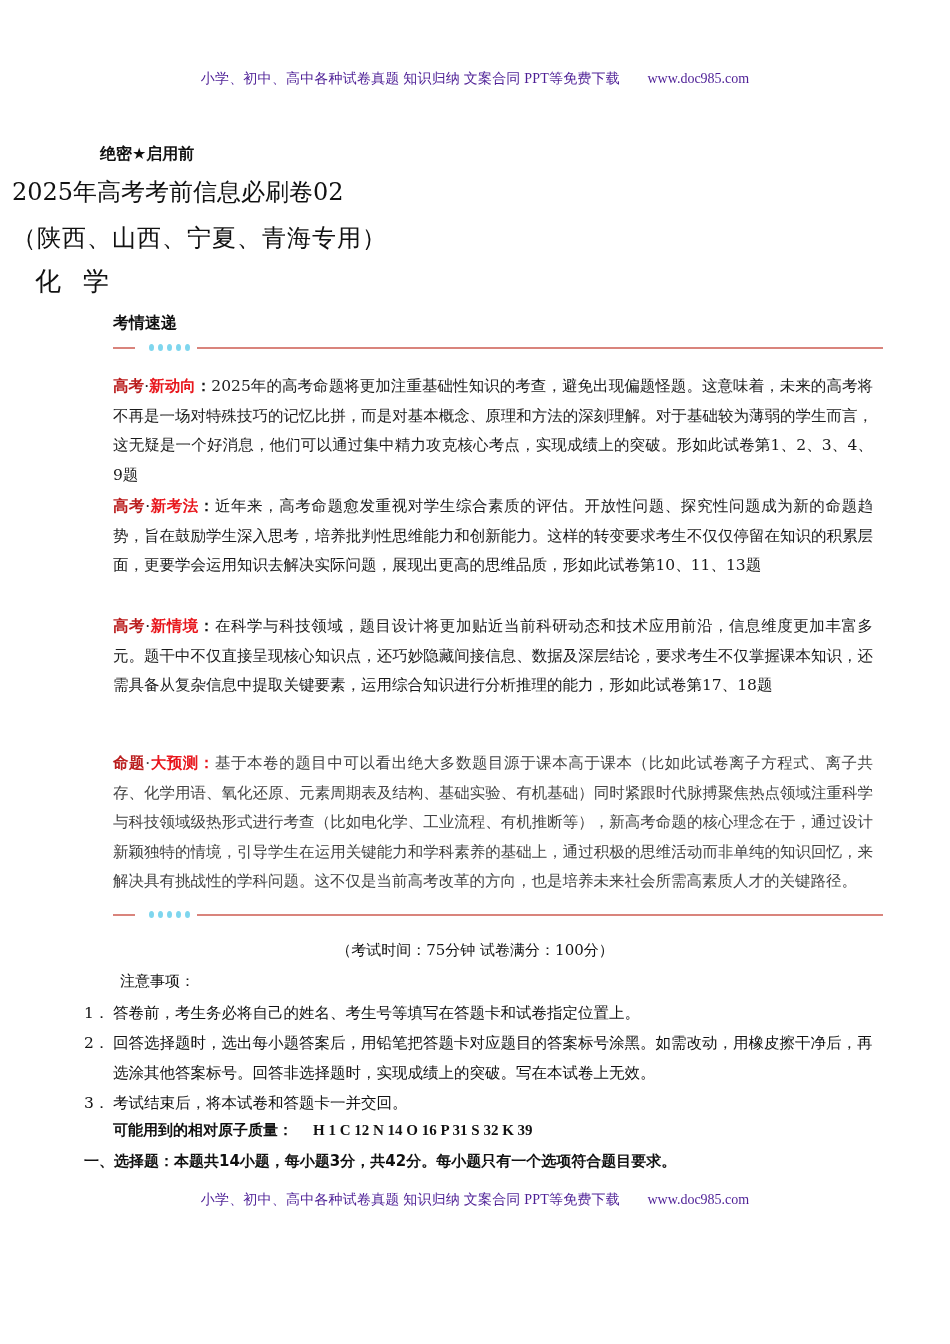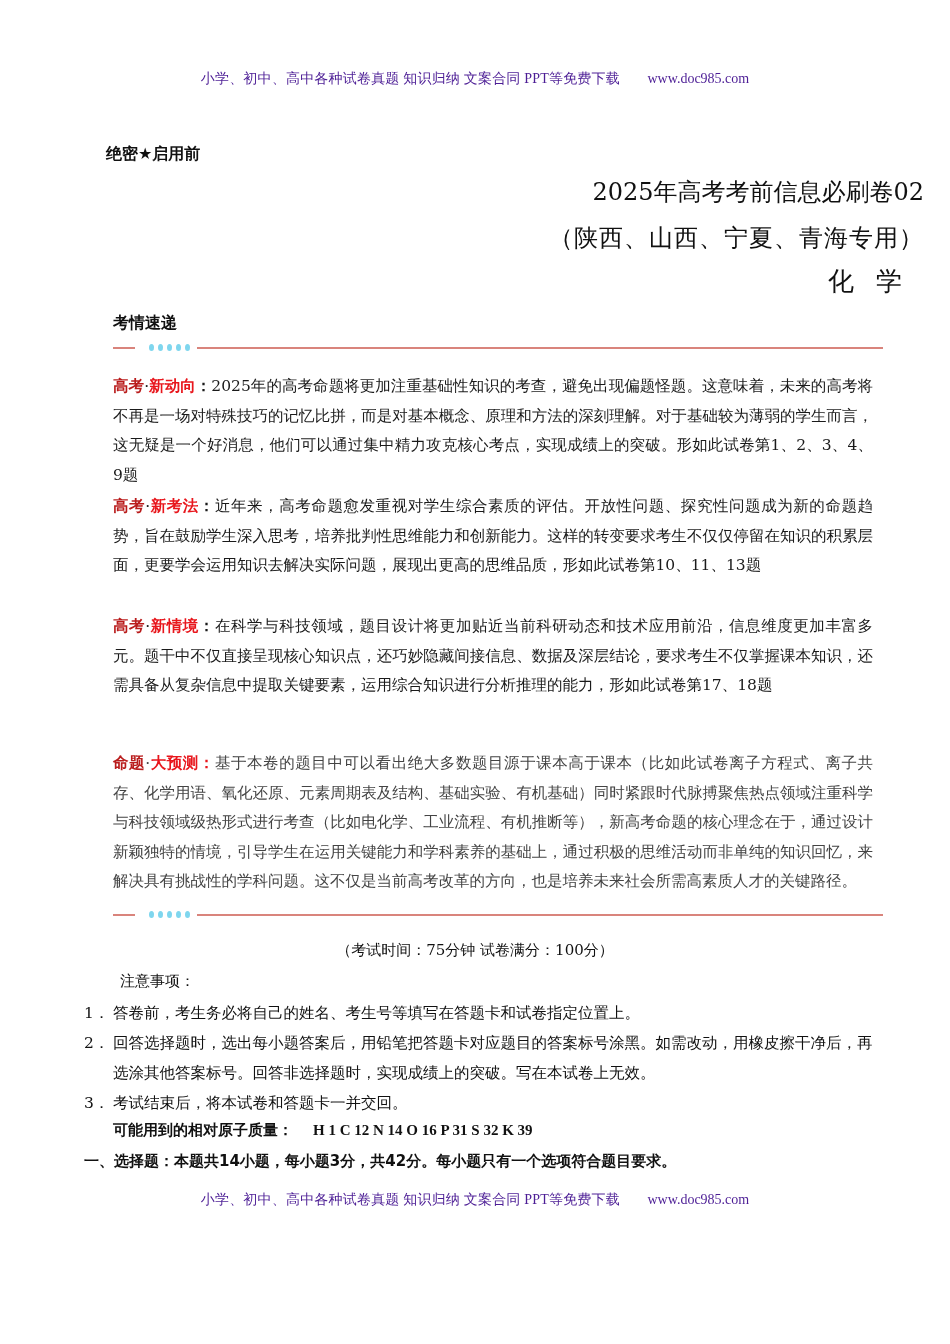--- a/index.html
+++ b/index.html
@@ -11,25 +11,25 @@
   .page-header, .page-footer {
     position: absolute; left: 0; width: 950px; text-align: center;
     font-size: 14px; color: #4c1d95; font-family: "Liberation Serif", "DejaVu Serif", serif;
   }
   .page-header { top: 70px; }
   .page-footer { top: 1191px; }
   .hf-left { letter-spacing: 0.2px; }
   .hf-url { margin-left: 24px; }
 
   .secret {
-    position: absolute; left: 106px; top: 144px; font-size: 16px; font-weight: bold;
+    position: absolute; left: 100px; top: 144px; font-size: 16px; font-weight: bold;
     font-family: "DejaVu Sans", "Liberation Sans", sans-serif;
   }
   .title-line {
-    position: absolute; left: 18px; width: 906px; text-align: right; color: #111;
+    position: absolute; left: 12px; width: 906px; text-align: left; color: #111;
   }
   .title1 { top: 176px; font-size: 24px; }
   .title2 { top: 222px; font-size: 24px; letter-spacing: 1px; }
   .title3 { top: 264px; font-size: 26px; letter-spacing: 22px; padding-left: 23px; box-sizing: border-box; }
 
   .section-label {
     position: absolute; left: 113px; top: 313px; font-size: 16px; font-weight: bold;
     font-family: "DejaVu Sans", "Liberation Sans", sans-serif;
   }
   .divider { position: absolute; left: 113px; width: 770px; height: 10px; }

